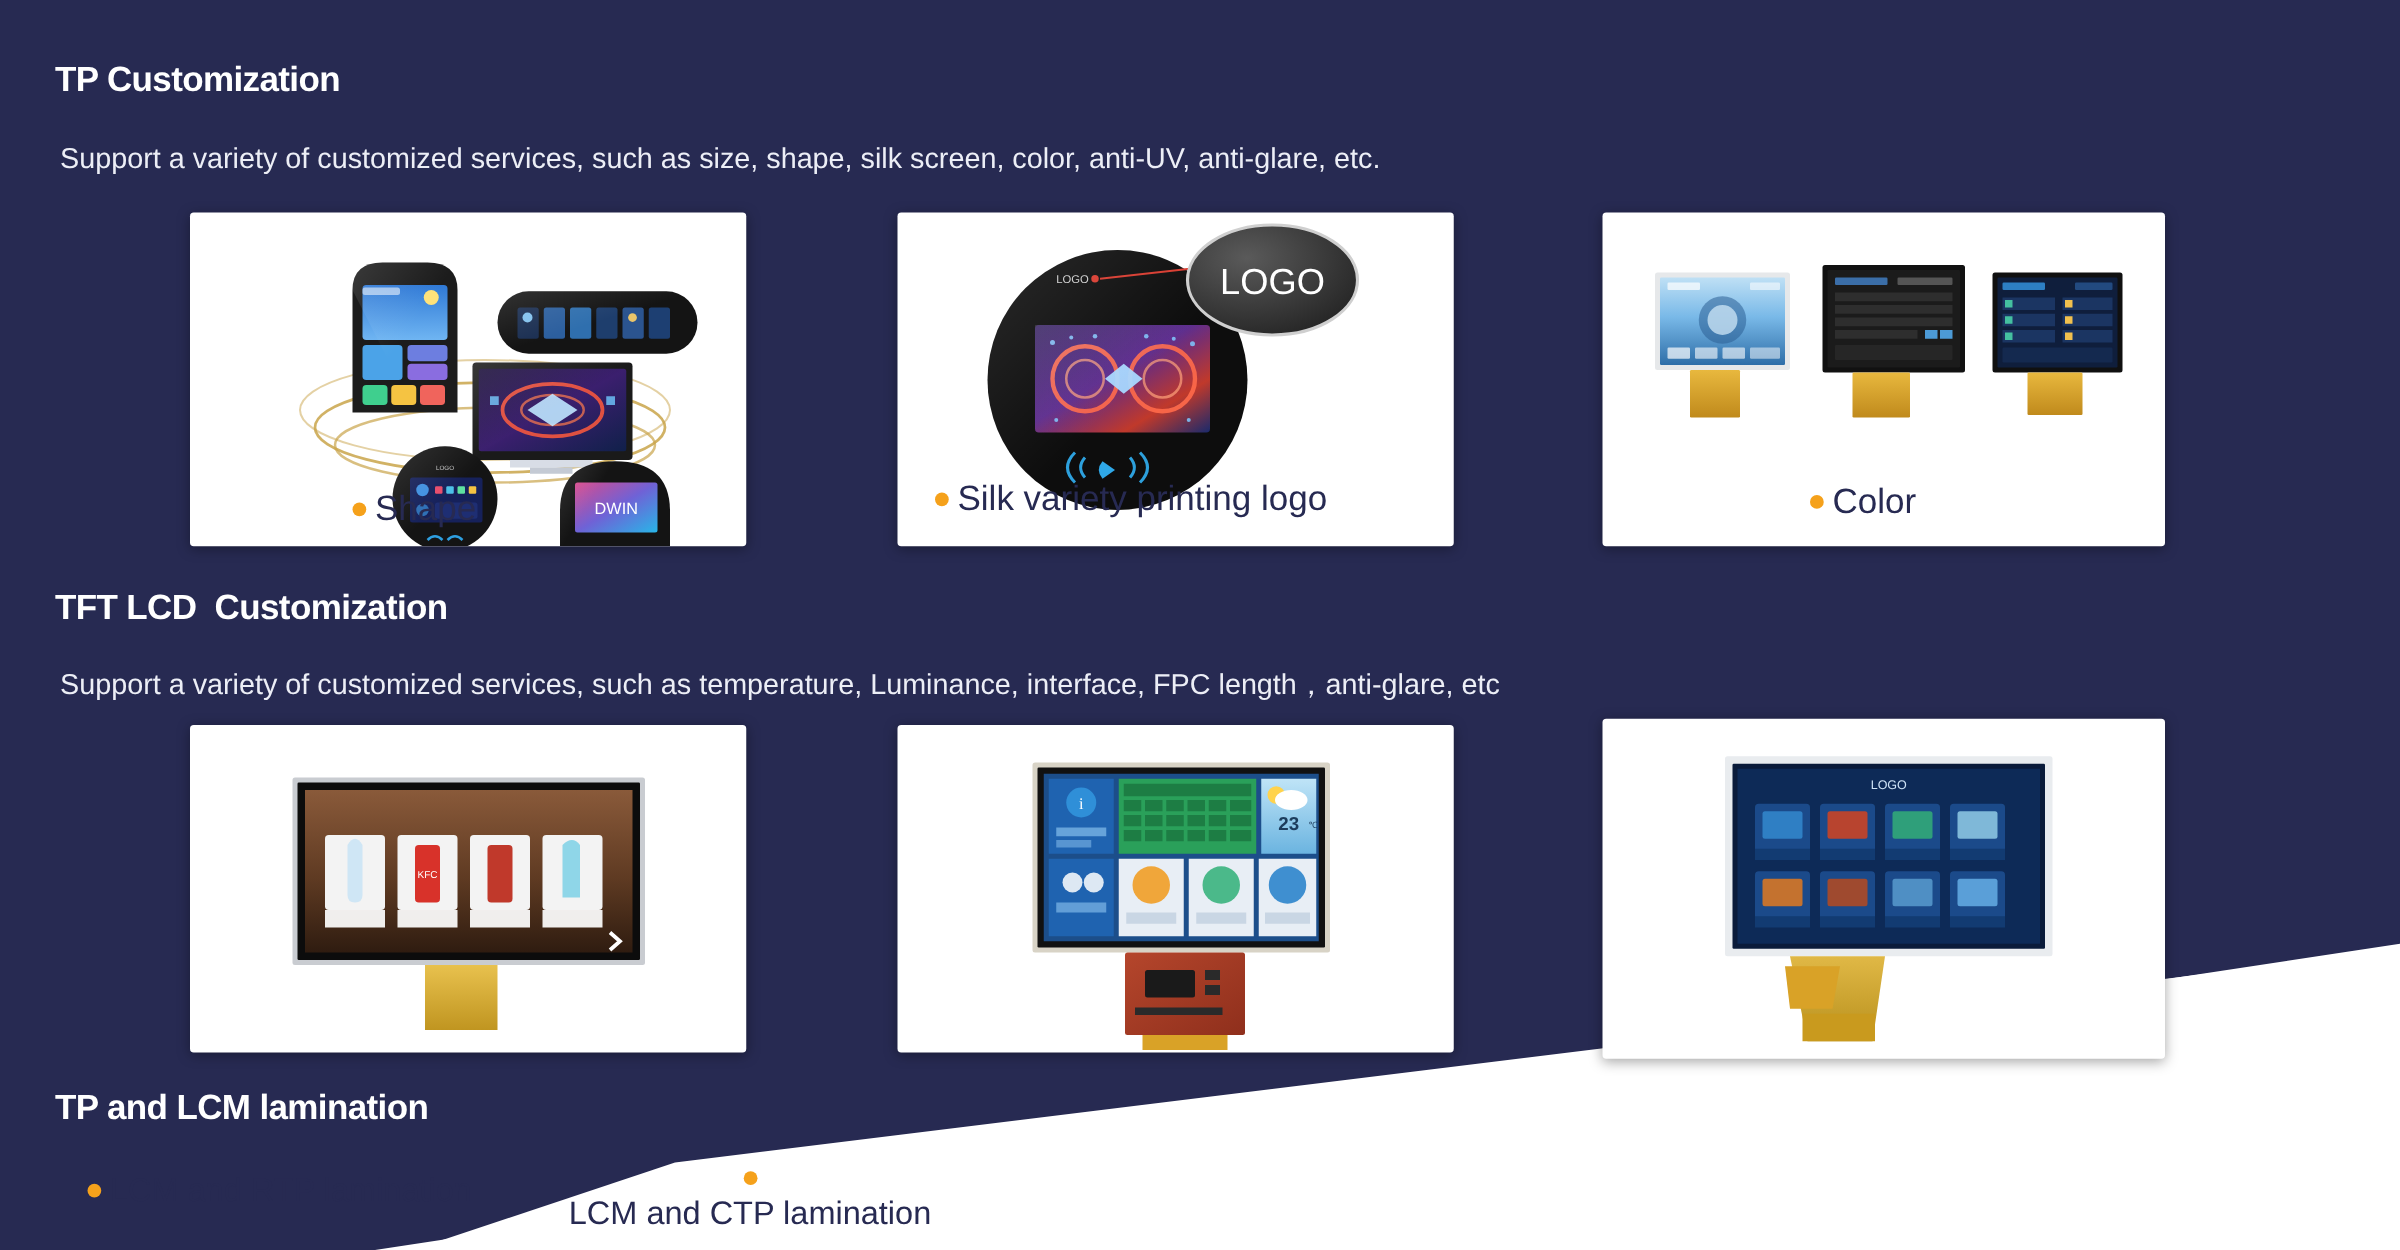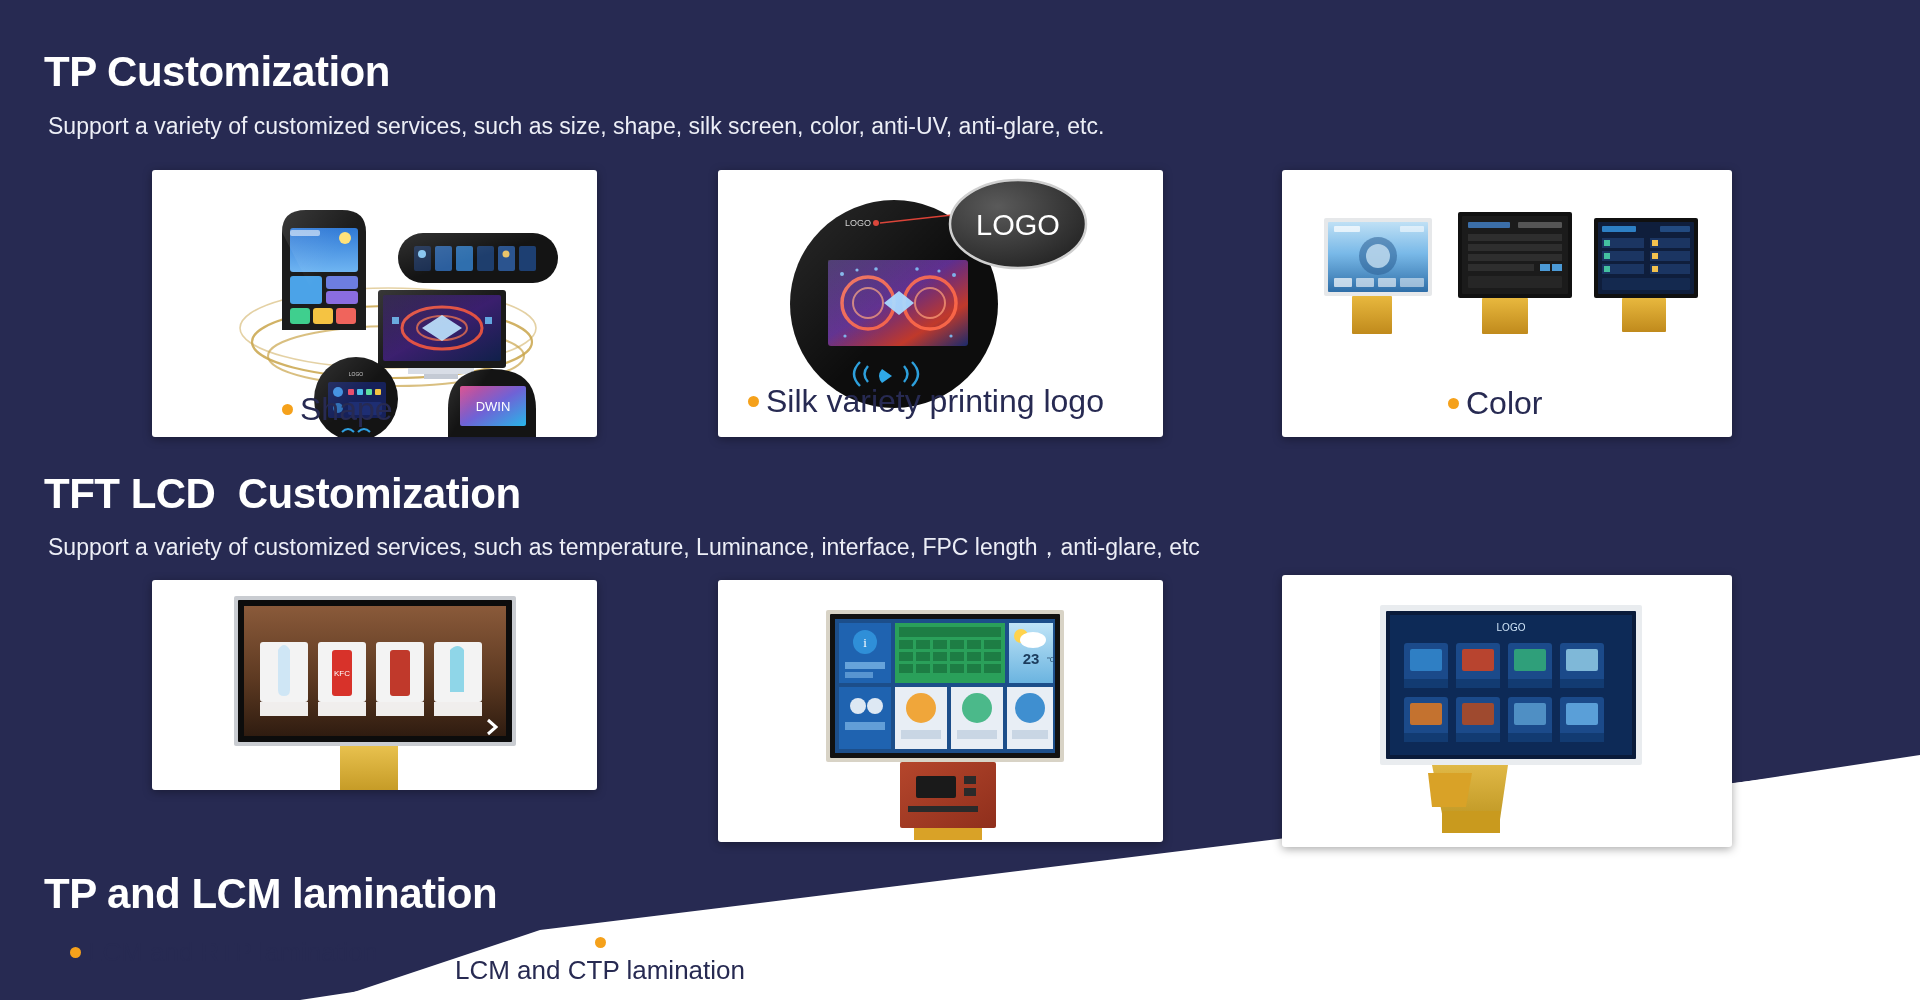--- a/index.html
+++ b/index.html
@@ -22,21 +22,21 @@
     left: 0; top: 0; width: 1920px; height: 1000px;
     pointer-events: none;
     z-index: 1;
   }
 
   
   .heading {
     position: absolute;
     color: #ffffff;
     font-weight: bold;
-    font-size: 42px;
+    font-size: 28px;
     letter-spacing: -0.5px;
     white-space: pre;
     z-index: 4;
   }
   .subheading {
     position: absolute;
     color: #eceef6;
     font-size: 23px;
     white-space: pre;
     z-index: 4;
@@ -57,21 +57,21 @@
     display: flex; align-items: center; 
   }
 
   
   .caption {
     position: absolute;
     display: flex;
     align-items: center;
     gap: 7px;
     color: #272a52;
-    font-size: 32px;
+    font-size: 28px;
     white-space: nowrap;
     z-index: 5;
   }
   .caption .dot {
     width: 11px; height: 11px; border-radius: 50%;
     background: #f5a11b;
     flex: 0 0 auto;
     display: inline-block;
   }
   .caption.small { font-size: 26px; }
@@ -315,21 +315,21 @@
   </div>
   <div class="caption" style="left:1448px; top:385px;">
     <span class="dot"></span>
     <span>Color</span>
   </div>
 
   <div class="heading" style="left:44px; top:470px;">TFT LCD  Customization</div>
 
   <div class="subheading" style="left:48px; top:532px;">Support a variety of customized services, such as temperature, Luminance, interface, FPC length，anti-glare, etc</div>
 
-  <div class="card" style="left:152px; top:580px; width:445px; height:210px;">
+  <div class="card" style="left:152px; top:580px; width:445px; height:262px;">
     <div class="card-media">
       <svg viewBox="0 0 445 262" width="445" height="262">
         <defs>
           <linearGradient id="g-drink" x1="0" y1="0" x2="0" y2="1">
             <stop offset="0" stop-color="#8a5a3a"></stop>
               <stop offset=".55" stop-color="#5e3a22"></stop>
             <stop offset="1" stop-color="#2f1c10"></stop>
           </linearGradient>
           <linearGradient id="g-fpc2" x1="0" y1="0" x2="0" y2="1">
             <stop offset="0" stop-color="#e8c14e"></stop>

